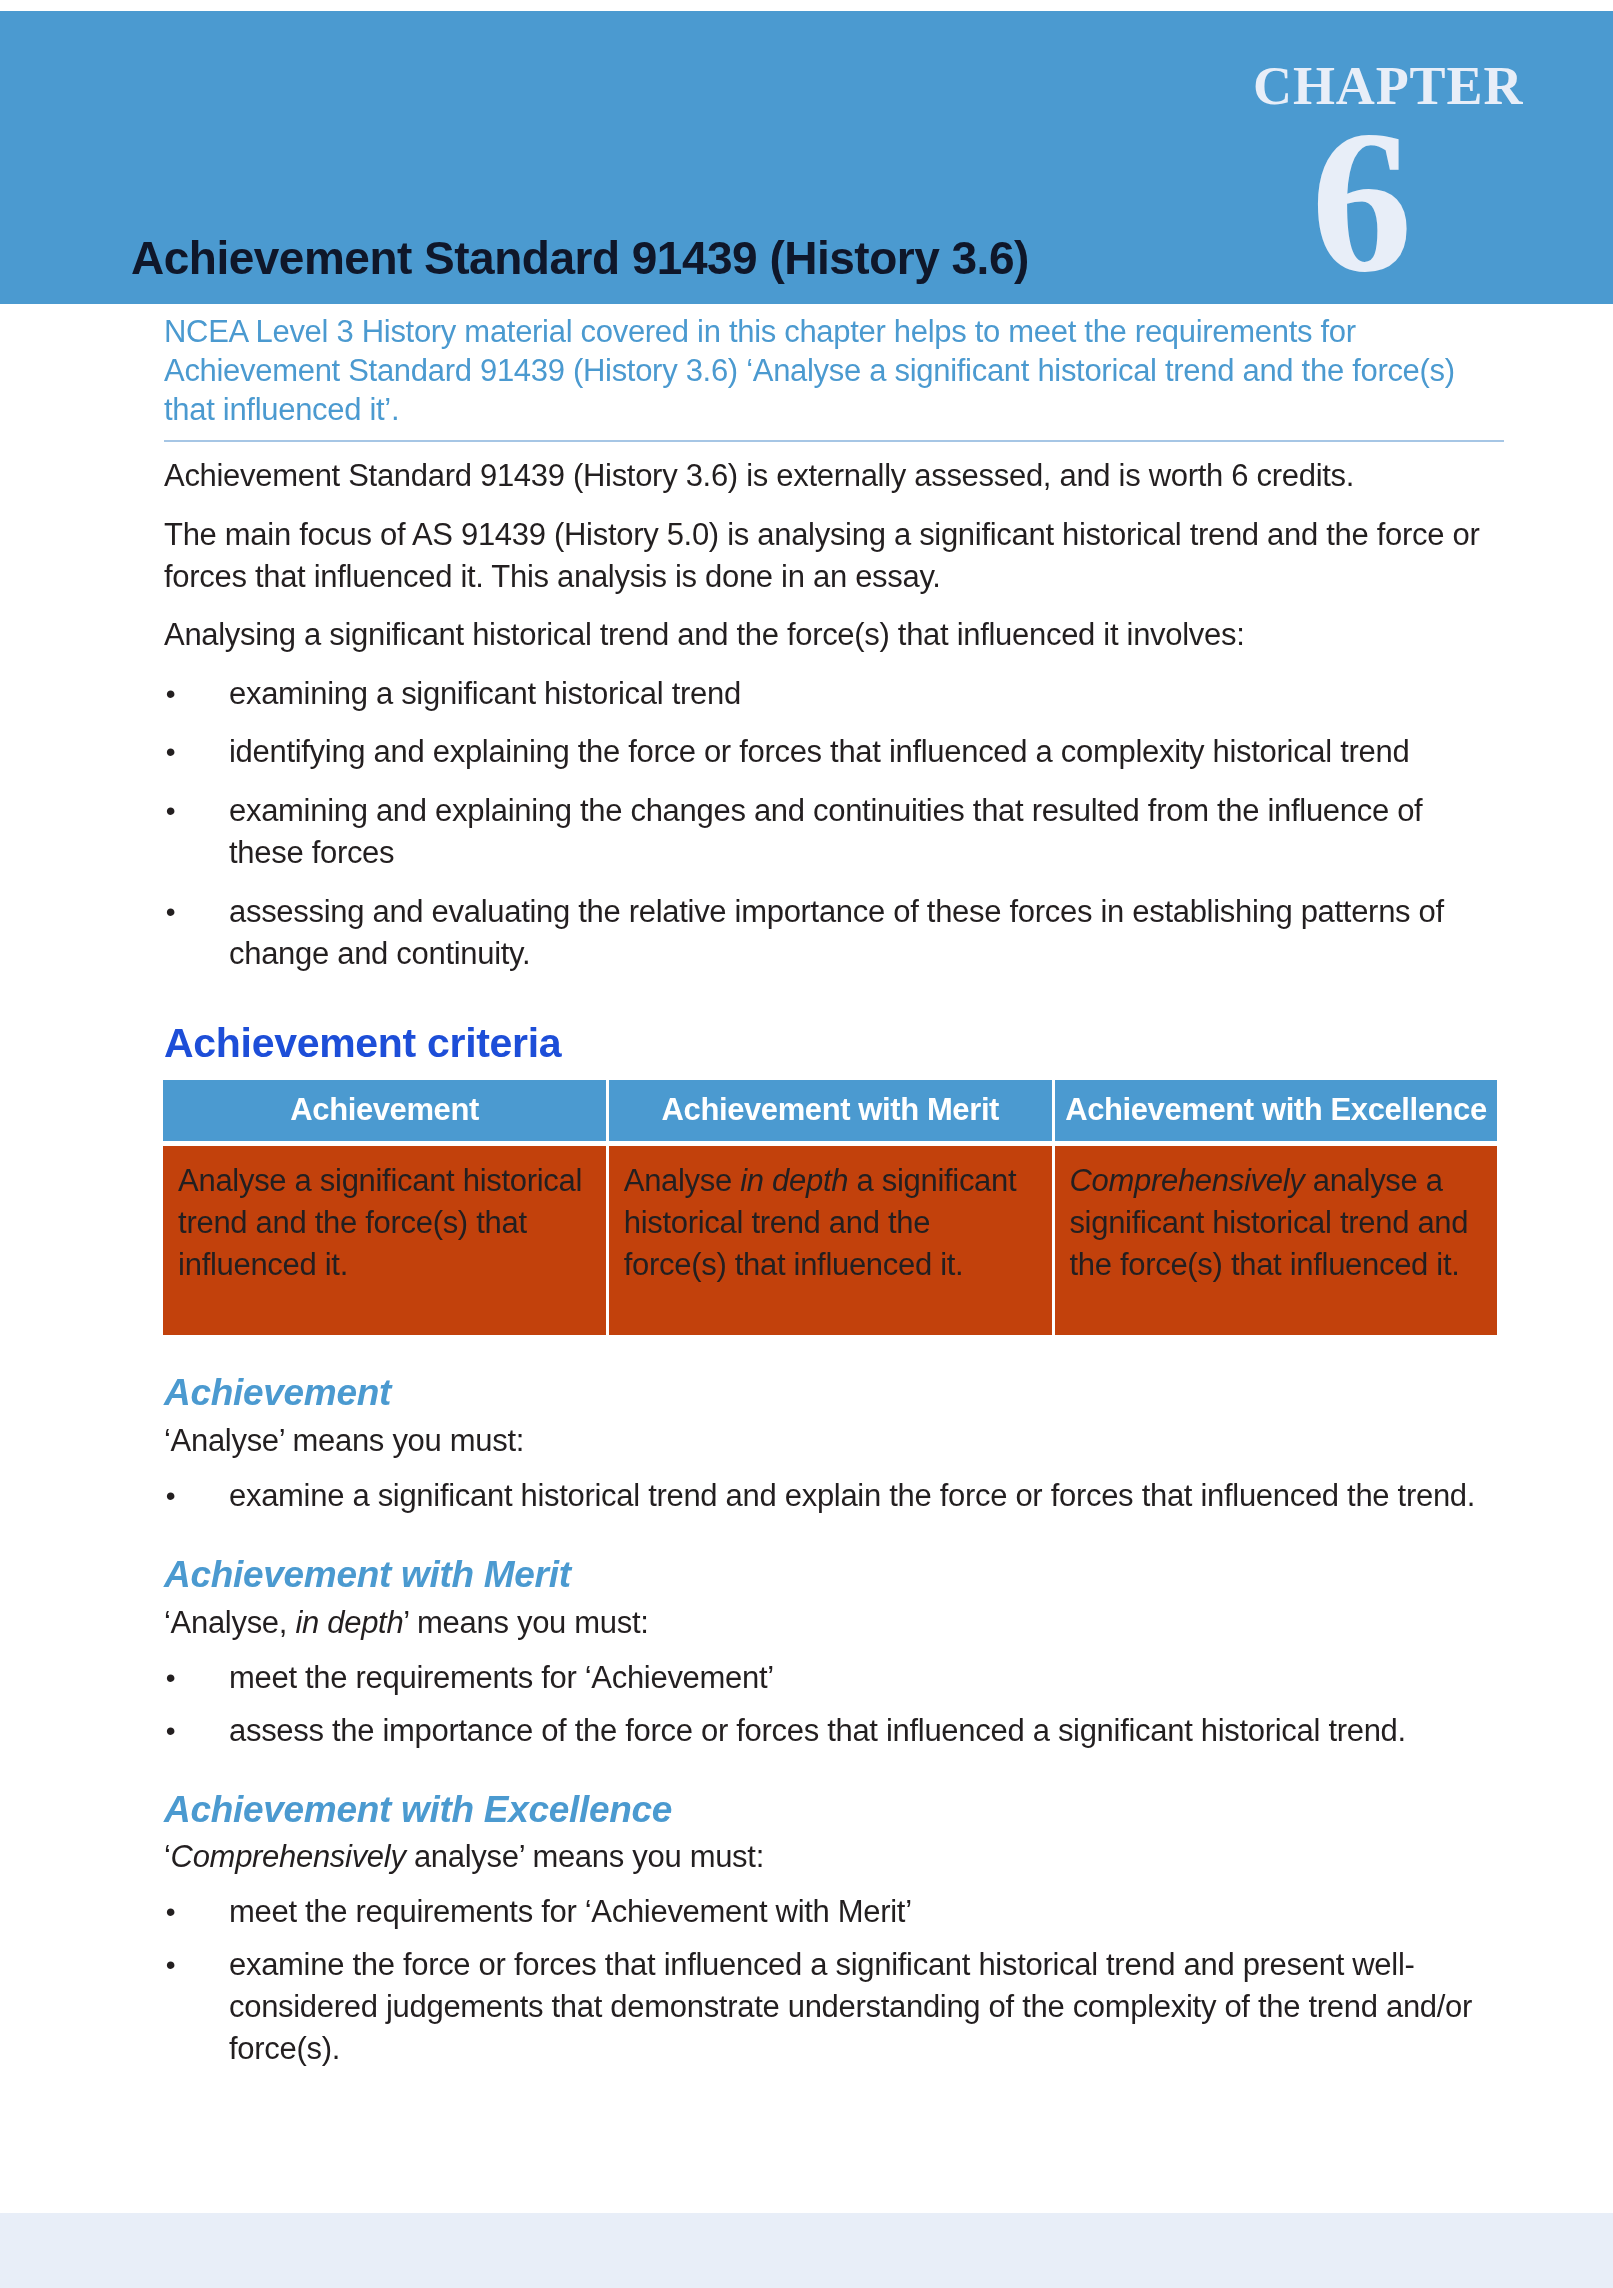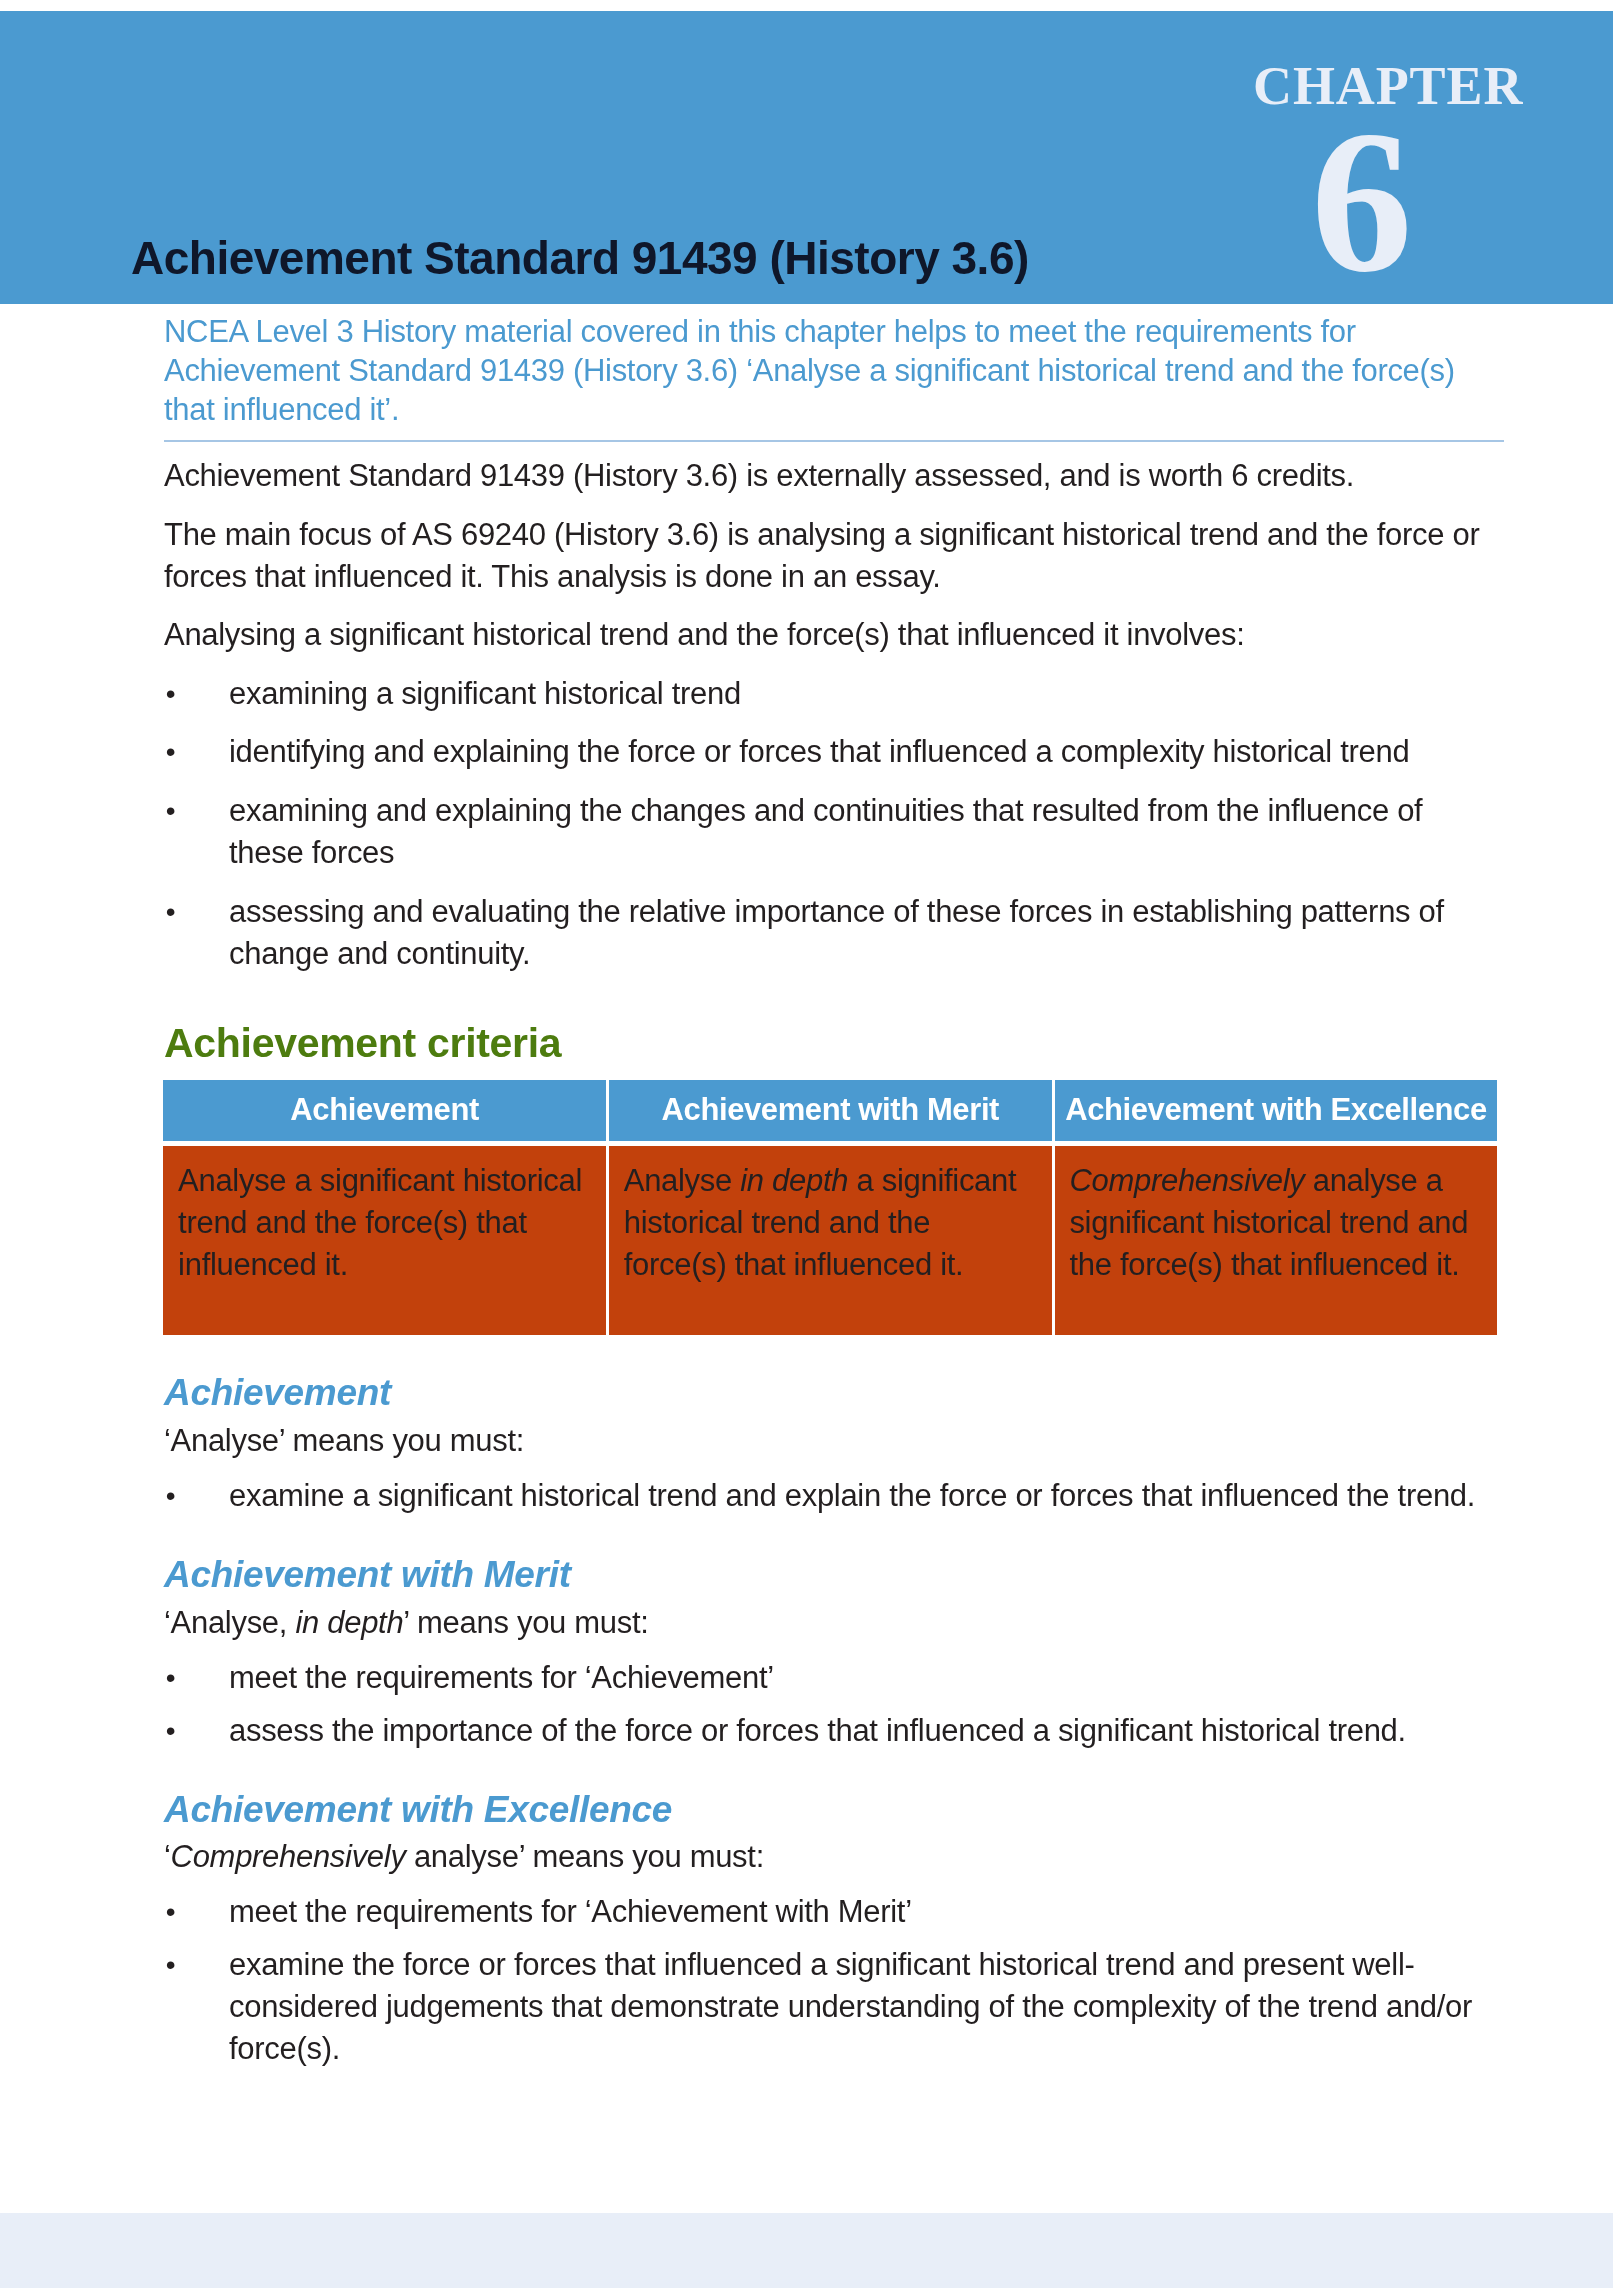--- a/index.html
+++ b/index.html
@@ -45,21 +45,21 @@
   }
   ul.bullets { list-style: none; margin: 0; padding: 0; }
   ul.bullets li {
     position: relative; padding-left: 65px; font-size: 31px; line-height: 42px;
     margin-bottom: 16.6px; letter-spacing: -0.3px;
   }
   ul.bullets li .bullet {
     position: absolute; left: 1.8px; top: 0; font-size: 28px;
   }
   h2.section {
-    margin: 44px 0 13px 0; color: #4d7c0f; font-weight: bold;
+    margin: 44px 0 13px 0; color: #1d4ed8; font-weight: bold;
     font-size: 41px; line-height: 48px; letter-spacing: -0.3px;
   }
   table.criteria {
     width: 1340px; border-collapse: separate; border-spacing: 3.7px 0;
     margin-left: -3.7px; table-layout: fixed;
   }
   table.criteria th {
     background: #4B9AD0; color: #ffffff; font-weight: bold; font-size: 31px;
     height: 61px; padding: 0 5.5px; text-align: center; letter-spacing: -0.4px;
     border-bottom: 5.5px solid #ffffff;
@@ -85,21 +85,21 @@
 <div class="header-band">
   <div class="chapter-label">CHAPTER</div>
   <div class="chapter-number">6</div>
   <div class="header-title">Achievement Standard 91439 (History 3.6)</div>
 </div>
 
 <div class="content">
   <div class="intro">NCEA Level 3 History material covered in this chapter helps to meet the requirements for Achievement Standard 91439 (History 3.6) ‘Analyse a significant historical trend and the force(s) that influenced it’.</div>
 
   <p class="body">Achievement Standard 91439 (History 3.6) is externally assessed, and is worth 6 credits.</p>
-  <p class="body">The main focus of AS 69240 (History 3.6) is analysing a significant historical trend and the force or forces that influenced it. This analysis is done in an essay.</p>
+  <p class="body">The main focus of AS 91439 (History 5.0) is analysing a significant historical trend and the force or forces that influenced it. This analysis is done in an essay.</p>
   <p class="body">Analysing a significant historical trend and the force(s) that influenced it involves:</p>
 
   <ul class="bullets">
     <li><span class="bullet">•</span><span>examining a significant historical trend</span></li>
     <li><span class="bullet">•</span><span>identifying and explaining the force or forces that influenced a complexity historical trend</span></li>
     <li><span class="bullet">•</span><span>examining and explaining the changes and continuities that resulted from the influence of these forces</span></li>
     <li><span class="bullet">•</span><span>assessing and evaluating the relative importance of these forces in establishing patterns of change and continuity.</span></li>
   </ul>
 
   <h2 class="section">Achievement criteria</h2>

